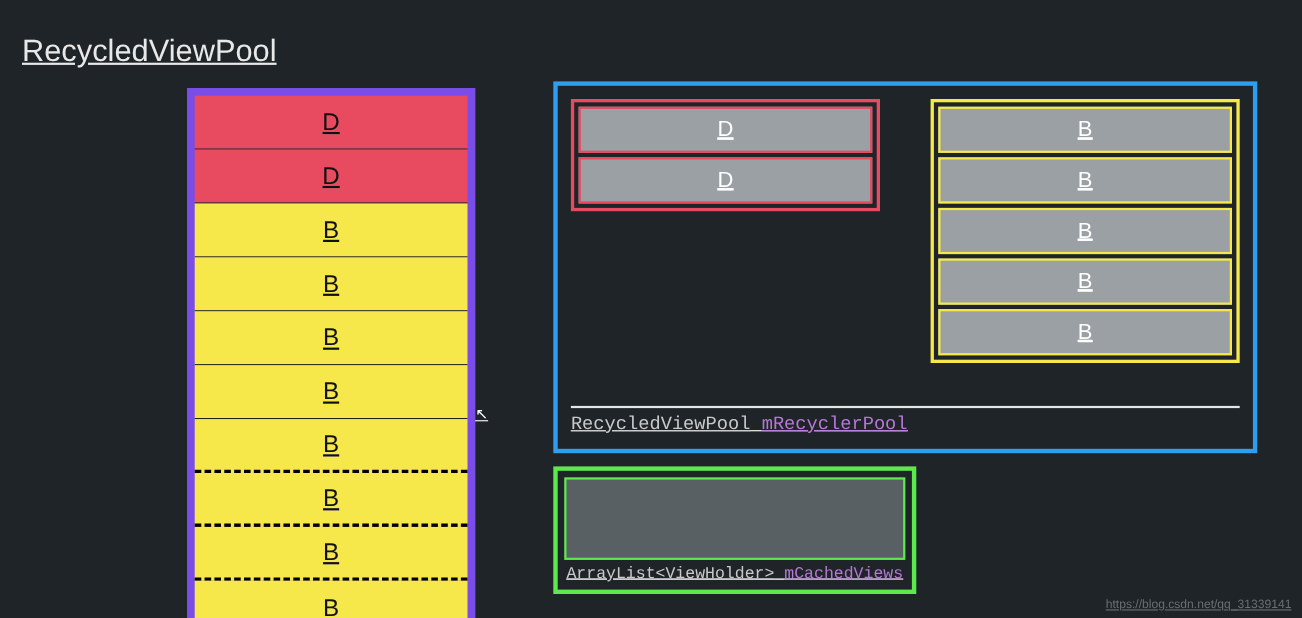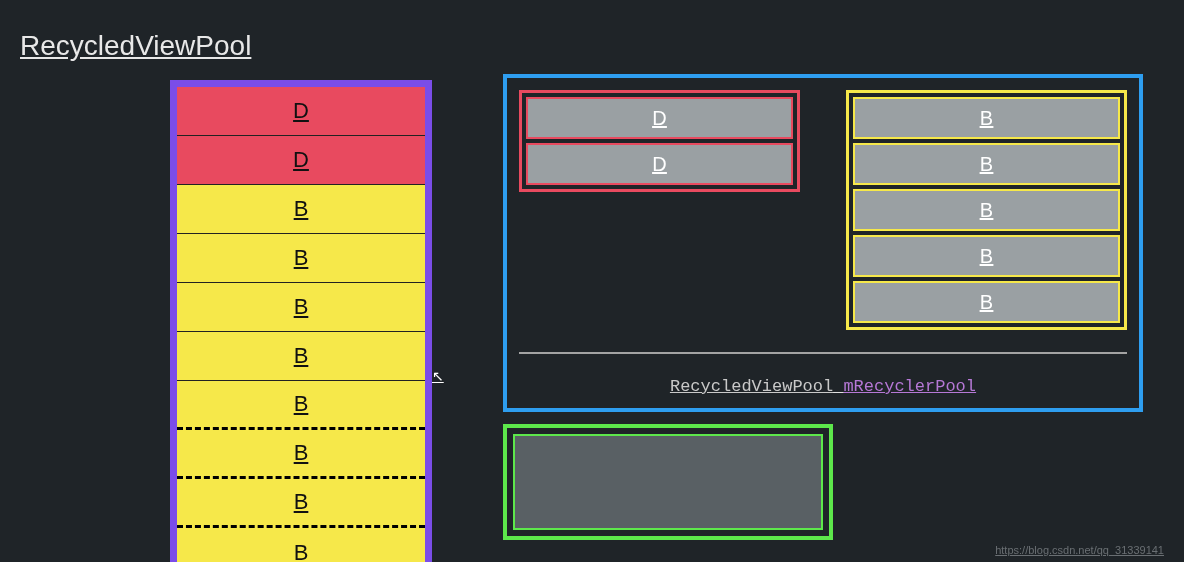--- a/index.html
+++ b/index.html
@@ -94,25 +94,25 @@
     display: flex;
     align-items: center;
     justify-content: center;
     font-size: 20px;
     color: #fff;
     font-weight: 500;
   }
   .pool-cell.d { border: 2px solid #e84a5f; }
   .pool-cell.b { border: 2px solid #f6e84a; }
   .pool-label {
-    text-align: center;
+    text-align: left;
     font-family: "Courier New", monospace;
     font-size: 17px;
-    padding-top: 23px;
-    border-top: 2px solid #a3a3a3;
+    padding-top: 6px;
+    border-top: 2px solid #e5e5e5;
     margin-top: 6px;
   }
   .pool-label .type { color: #c9c9c9; }
   .pool-label .var { color: #b678d6; }
   
   .cached-box {
     position: absolute;
     top: 424px;
     left: 503px;
     width: 330px;
@@ -131,21 +131,21 @@
     text-align: center;
     font-family: "Courier New", monospace;
     font-size: 15px;
     padding-top: 4px;
   }
   .cached-label .type { color: #c9c9c9; }
   .cached-label .var { color: #b678d6; }
   .watermark {
     position: absolute;
     bottom: 6px;
-    right: 20px;
+    right: 10px;
     font-size: 11px;
     color: #6a6f73;
   }
   .cursor {
     position: absolute;
     top: 368px;
     left: 432px;
     font-size: 14px;
     color: #fff;
   }
@@ -184,17 +184,22 @@
   </div>
   <div class="pool-label">
     <span class="type">RecycledViewPool</span>
     <span> </span>
     <span class="var">mRecyclerPool</span>
   </div>
 </div>
 
 <div class="cached-box">
   <div class="cached-content"></div>
+  <div class="cached-label">
+    <span class="type">ArrayList&lt;ViewHolder&gt;</span>
+    <span> </span>
+    <span class="var">mCachedViews</span>
+  </div>
 </div>
 
 <div class="cursor">↖</div>
 
 <div class="watermark">https://blog.csdn.net/qq_31339141</div>
 
 </body></html>

